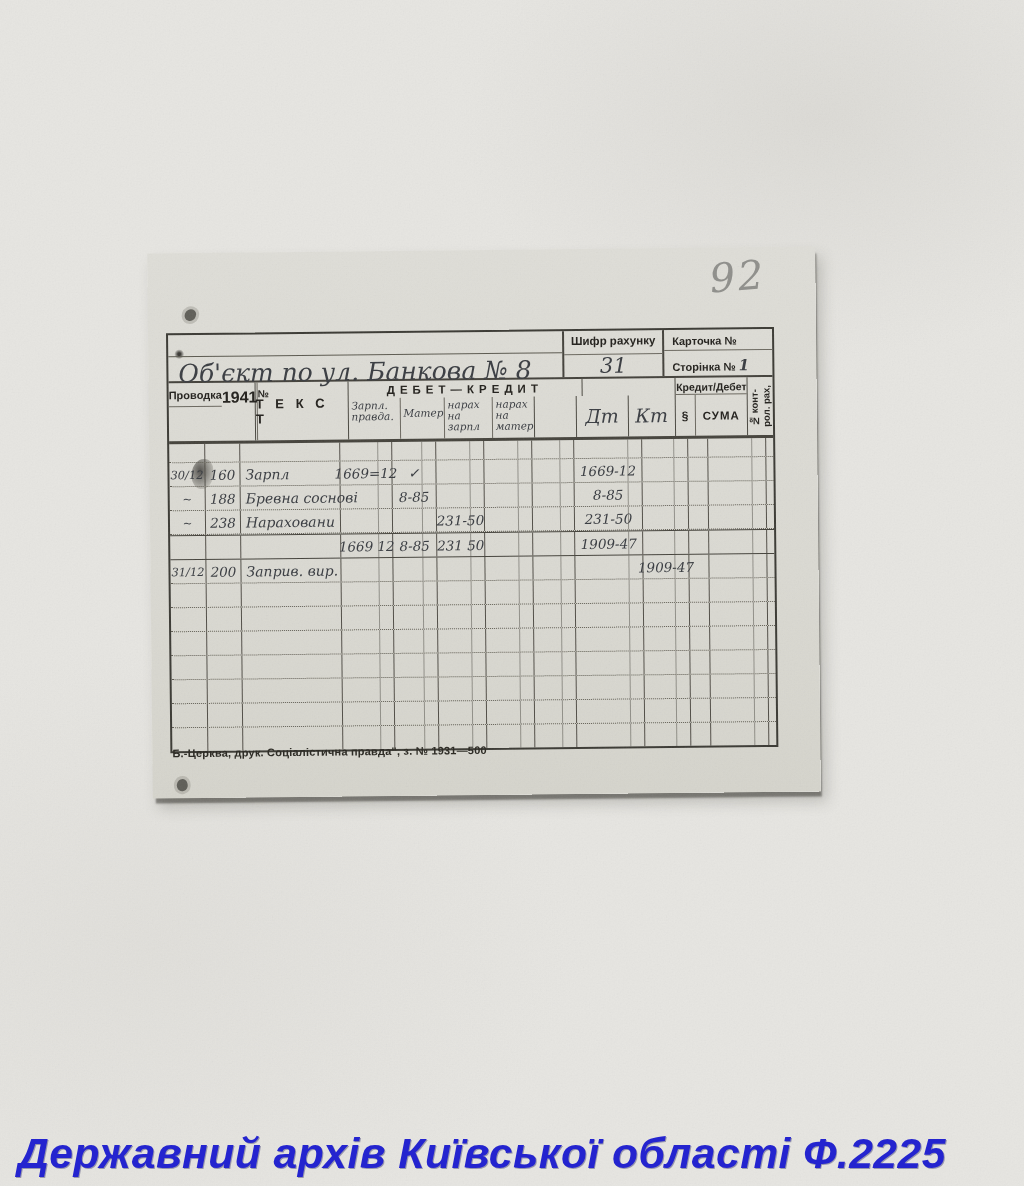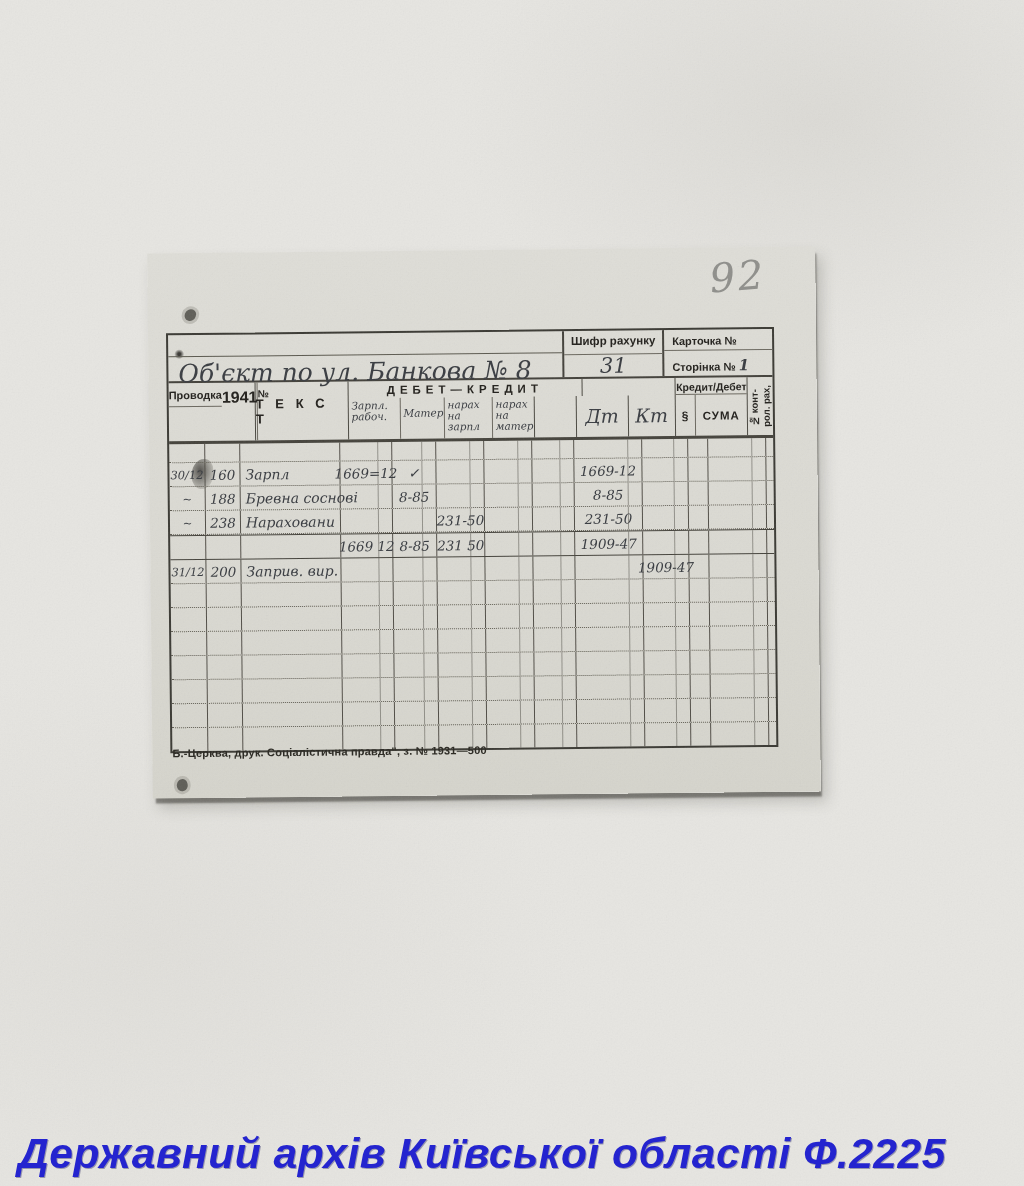--- a/index.html
+++ b/index.html
@@ -152,21 +152,21 @@
           <div class="prov-n plabel">№</div>
         </div>
       </div>
       <div class="sec tekst plabel">Т Е К С Т</div>
       <div class="sec dk-wrap">
         <div class="dk-top">
           <div class="dk-title plabel">ДЕБЕТ—КРЕДИТ</div>
           <div class="dk-empty"></div>
         </div>
         <div class="dk-bottom">
-          <div class="hw-col hw" style="width:52px">Зарпл. рабоч.</div>
+          <div class="hw-col hw" style="width:52px">Зарпл. правда.</div>
           <div class="hw-col hw" style="width:44px;padding-top:10px">Матер.</div>
           <div class="hw-col hw" style="width:48px">нарах на зарпл</div>
           <div class="hw-col hw b2" style="width:42px">нарах на матер.</div>
           <div class="hw-col hw b2" style="width:42px"></div>
           <div class="hw-col hw big b2" style="width:52px">Дт</div>
           <div class="hw-col hw big" style="width:46px;border-right:none">Кт</div>
         </div>
       </div>
       <div class="sec kd">
         <div class="kd-top plabel">Кредит/Дебет</div>

